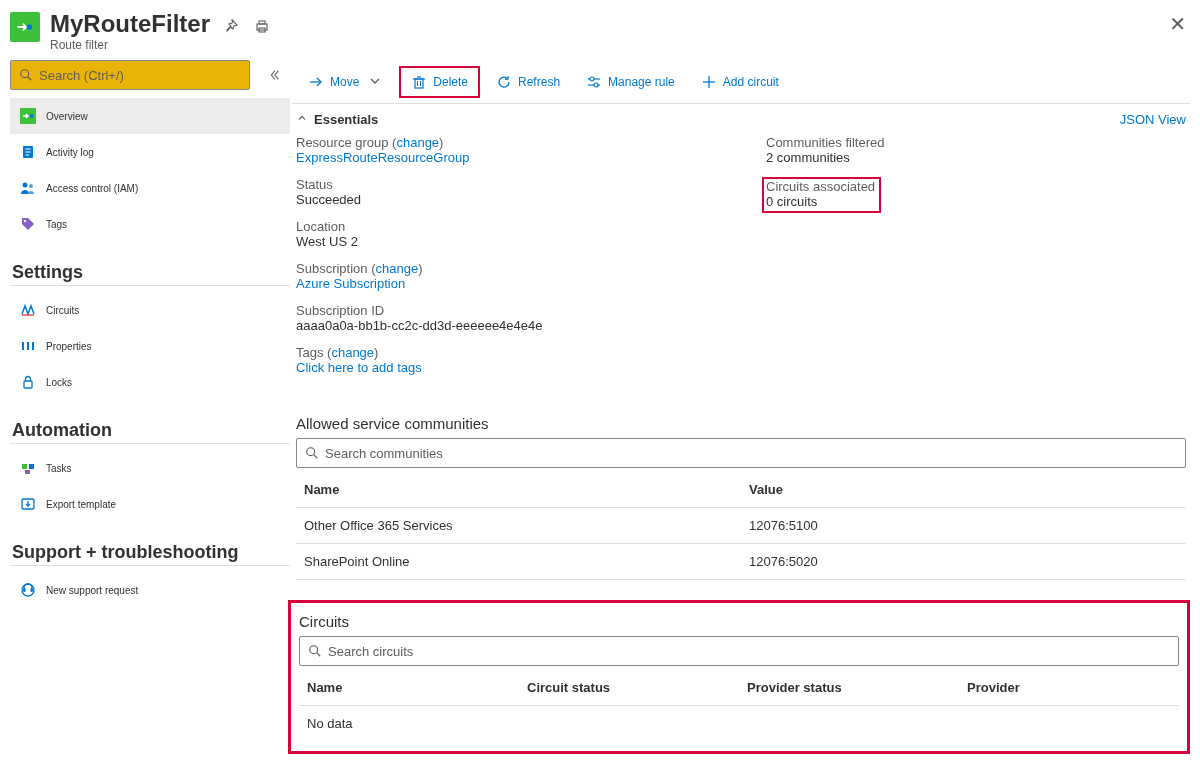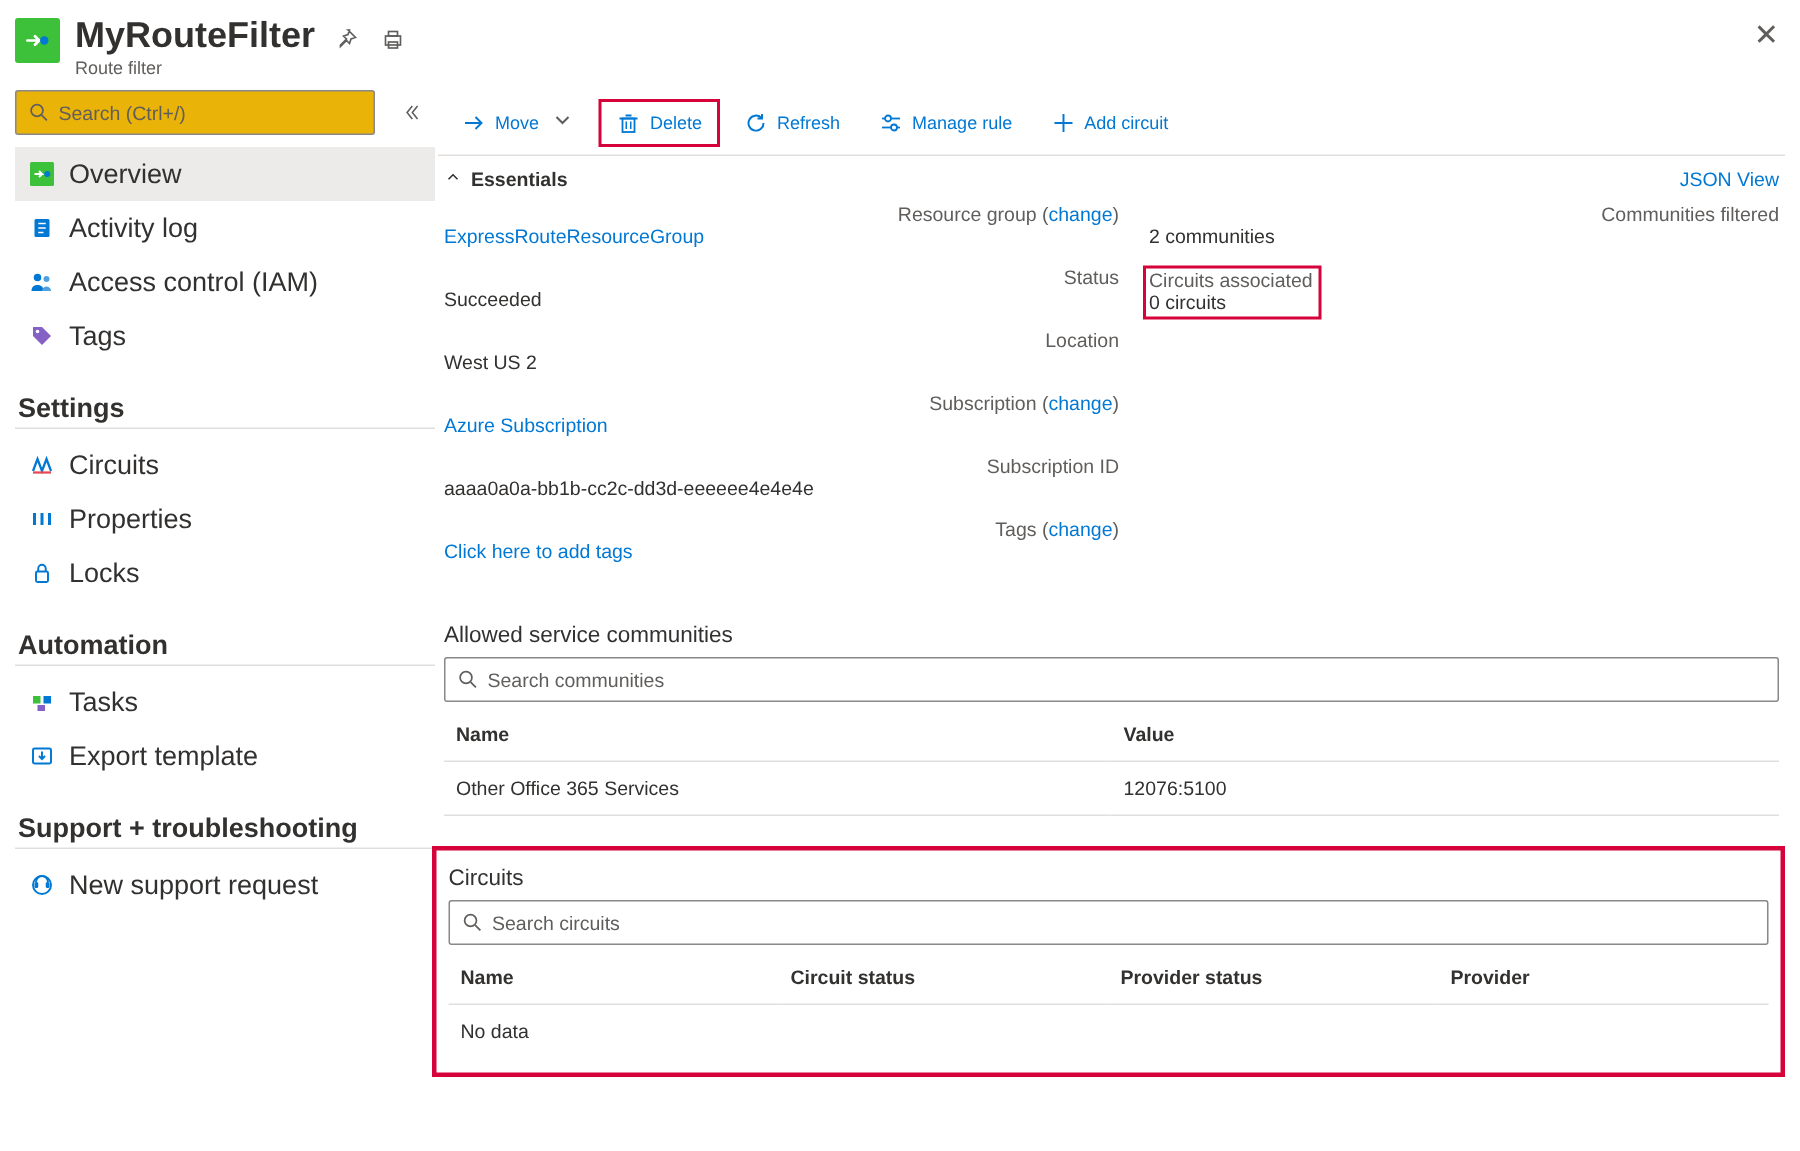--- a/index.html
+++ b/index.html
@@ -65,21 +65,21 @@
     color:#605e5c;
     gap:6px;
     font-size:13px;
     background:#eab308;
   }
   .collapse-btn { width:32px; display:flex; justify-content:center; color:#605e5c; cursor:pointer;}
   .menu { list-style:none; margin:0; padding:0; }
   .menu li {
     display:flex; align-items:center; gap:10px;
     height:36px; padding: 0 10px; cursor:pointer;
-    font-size:18px;
+    font-size:10px;
   }
   .menu li.selected { background: var(--bg-selected); }
   .menu-icon { width:16px; height:16px; display:flex; align-items:center; justify-content:center; }
   .section-hdr {
     font-weight:600; font-size:18px; padding: 16px 10px 2px 2px;
     border-bottom:1px solid var(--border-xlight);
     margin: 4px 0 6px 0;
   }
 
   
@@ -101,21 +101,21 @@
   .tb-btn.blue { color: var(--azure-blue); }
   .tb-btn .chev { font-size:10px; margin-left:2px; color:#605e5c;}
 
   .essentials-row { display:flex; align-items:center; padding: 8px 4px; font-weight:600; font-size:13px;}
   .essentials-row .chev { margin-right:6px; }
   .json-view { margin-left:auto; font-weight:400; font-size:13px;}
   .essentials-body { display:flex; padding: 0 4px 10px 4px; gap: 30px;}
   .ess-col { flex:1; }
   .ess-col.narrow { flex: 0 0 420px; margin-left: -10px;}
   .ess-field { margin-bottom: 12px; }
-  .ess-label { color: var(--text-secondary); font-size:13px;text-align:right; }
+  .ess-label { color: var(--text-secondary); font-size:13px; }
   .ess-val { font-size:13px; }
   .hl-box { border:2px solid var(--highlight); display:inline-block; padding: 0 4px 2px 2px; margin-left:-4px;}
 
   .panel { margin-top: 8px; padding: 10px 4px 0 4px; }
   .panel.hl { border: 3px solid var(--highlight); padding: 10px 8px; margin: 20px 0 0 -4px;}
   .panel-title { font-size:15px; margin-bottom:6px; }
   .filter-box {
     display:flex; align-items:center; gap:6px;
     border:1px solid #8a8886; border-radius:2px;
     height:30px; padding:0 8px; color:#605e5c; font-size:13px;
@@ -469,20 +469,24 @@
             <tr>
           <th style="width:50%">Name</th>
           <th>Value</th>
         </tr>
           </thead>
         <tbody>
           <tr>
             <td>Other Office 365 Services</td>
             <td>12076:5100</td>
           </tr>
+          <tr>
+            <td>SharePoint Online</td>
+            <td>12076:5020</td>
+          </tr>
         </tbody>
       </table>
     </div>
 
     <div class="panel hl">
       <div class="panel-title">Circuits</div>
       <div class="filter-box">
         <svg viewBox="0 0 16 16" width="14" height="14">
             <use href="#i-search"></use>
           </svg>

